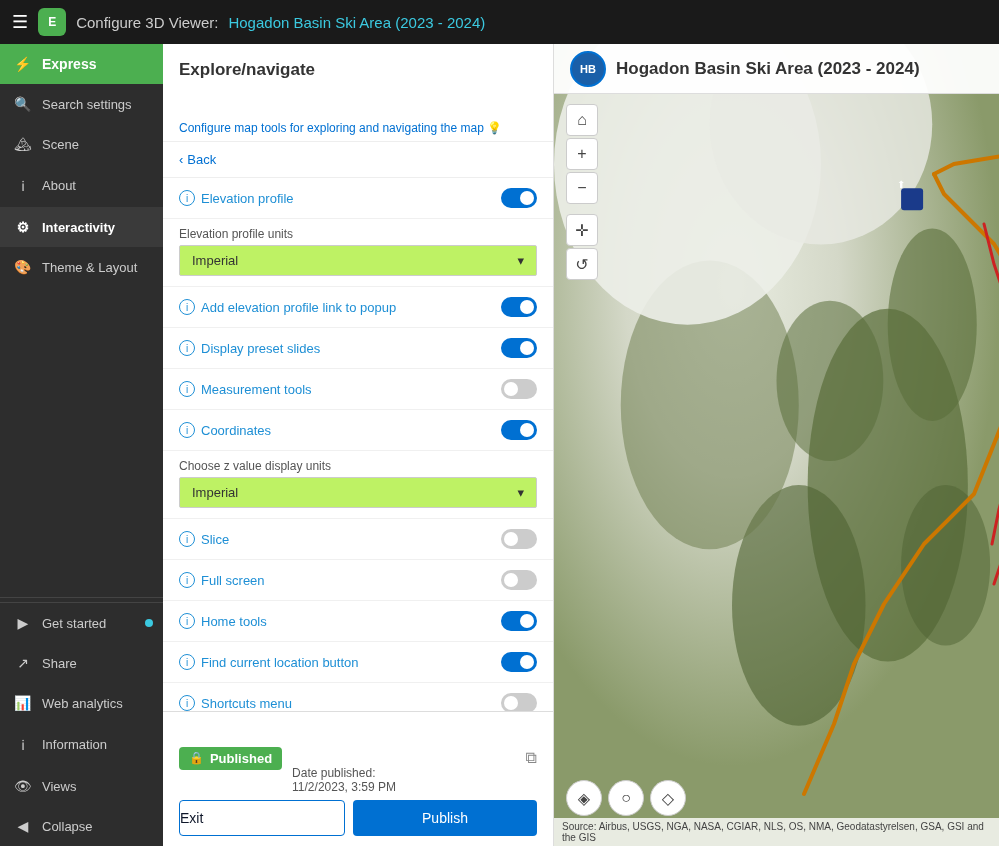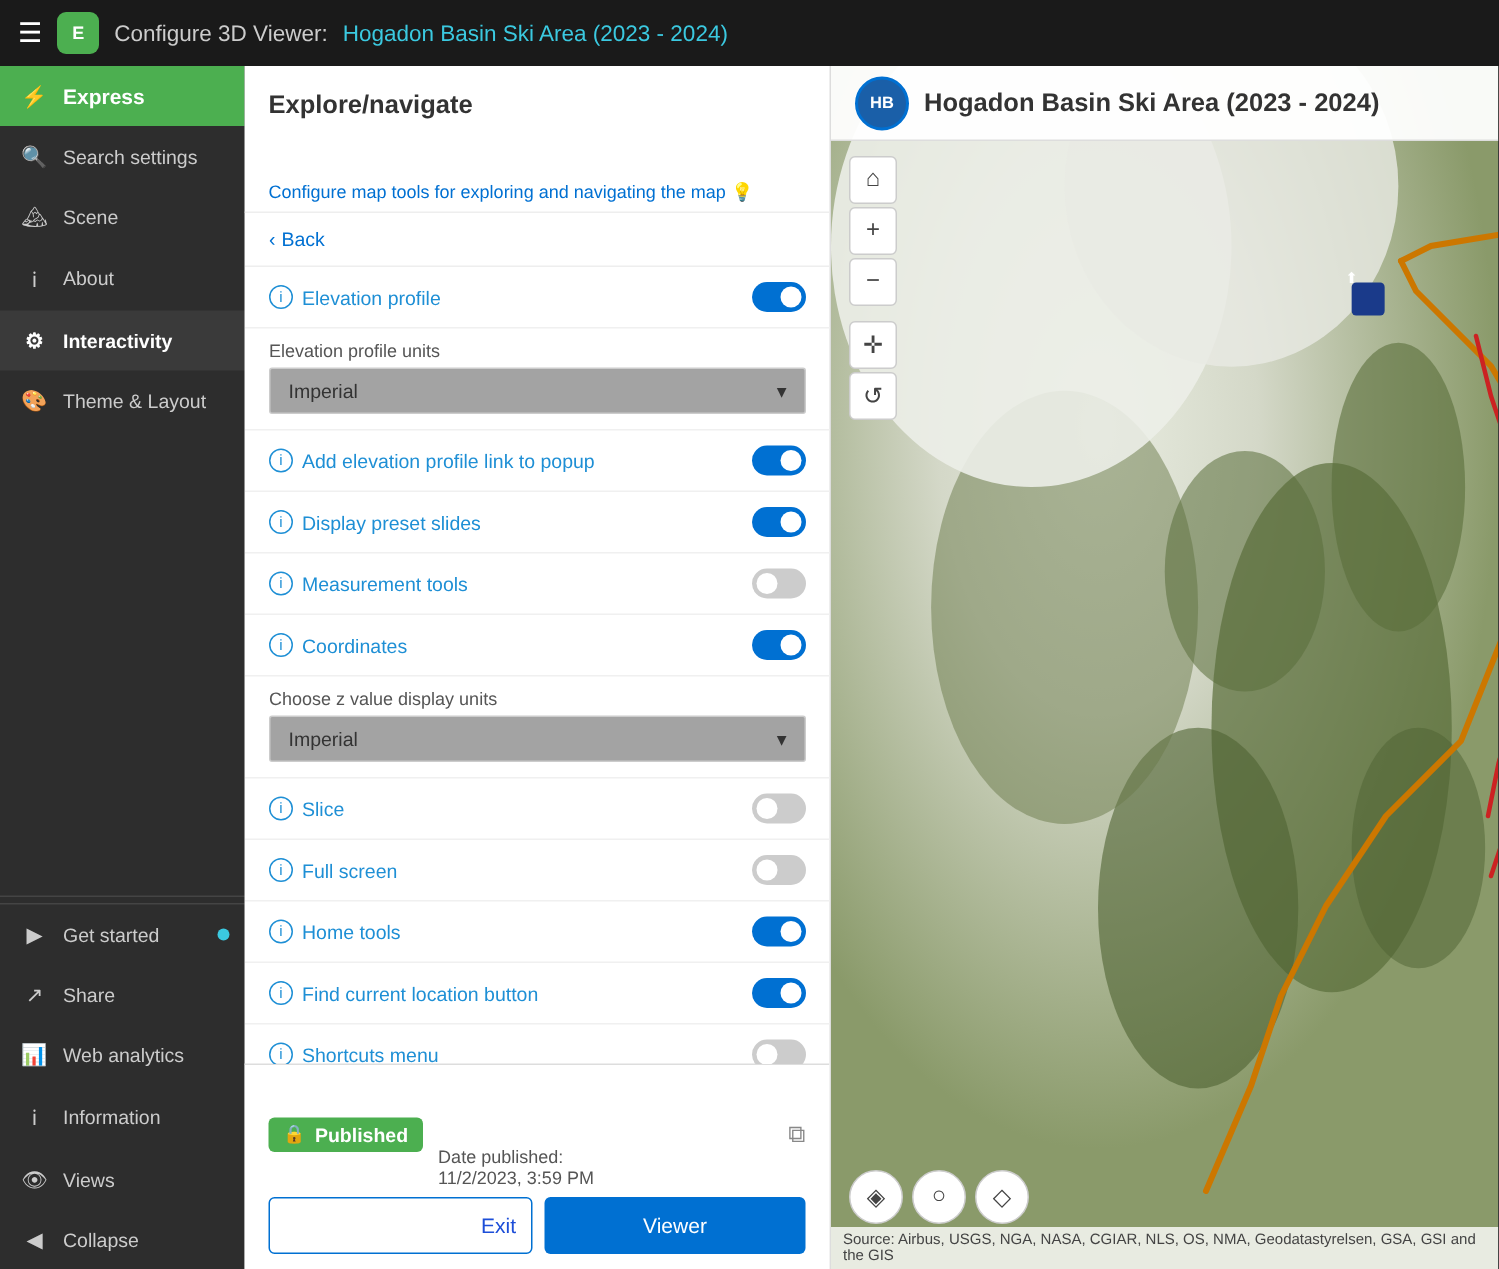--- a/index.html
+++ b/index.html
@@ -79,42 +79,42 @@
       left: 3px; bottom: 3px; background-color: white; border-radius: 50%; transition: .3s;
     }
     .toggle.on .toggle-slider { background-color: #0070d2; }
     .toggle.on .toggle-slider:before { transform: translateX(16px); }
 
     
     .dropdown-row { padding: 8px 16px 10px 16px; border-bottom: 1px solid #f0f0f0; }
     .dropdown-label { font-size: 12px; color: #555; margin-bottom: 4px; }
     .dropdown-select {
       width: 100%; padding: 7px 12px; border: 1px solid #ccc; border-radius: 2px;
-      font-size: 13px; color: #333; background: #a3a3a3; cursor: pointer;
+      font-size: 13px; color: #333; background: #bef264; cursor: pointer;
       display: flex; align-items: center; justify-content: space-between;
     }
 
     
     .panel-bottom {
       border-top: 1px solid #ddd; padding: 10px 16px; background: #fff;
       display: flex; flex-direction: column; gap: 6px;
     }
     .publish-status-row { display: flex; align-items: center; gap: 10px; }
     .published-badge {
       background: #4caf50; color: #fff; border-radius: 4px; padding: 4px 10px;
       font-size: 13px; font-weight: 600; display: flex; align-items: center; gap: 6px;
     }
     .published-badge .lock-icon { font-size: 12px; }
     .date-published { font-size: 12px; color: #555; flex: 1; margin-top: 44px; }
     .copy-icon { color: #888; cursor: pointer; font-size: 16px; }
     .panel-actions { display: flex; gap: 8px; }
     .btn-exit {
-      flex: 1; padding: 10px; border: 1px solid #0070d2; color: #1d4ed8;
+      flex: 1; border: 1px solid #0070d2; color: #0f172a;
       background: #fff; border-radius: 4px; cursor: pointer; font-size: 14px; font-weight: 500;
-      text-align: right;
+      text-align: left;
     }
     .btn-publish {
       flex: 1; padding: 10px; background: #0070d2; color: #fff;
       border: none; border-radius: 4px; cursor: pointer; font-size: 14px; font-weight: 500;
       text-align: center;
     }
 
     
     .map-panel { flex: 1; position: relative; overflow: hidden; background: #e0e0e0; }
     .map-header {
@@ -391,21 +391,21 @@
           <span>Published</span>
         </div>
         <div class="date-published">
           <span>Date published:</span><br>
           <span>11/2/2023, 3:59 PM</span>
         </div>
         <span class="copy-icon">⧉</span>
       </div>
       <div class="panel-actions">
         <button class="btn-exit">Exit</button>
-        <button class="btn-publish">Viewer</button>
+        <button class="btn-publish">Publish</button>
       </div>
     </div>
   </div>
 
   <div class="map-panel">
     <div class="map-bg">
 
       <svg width="100%" height="100%" xmlns="http://www.w3.org/2000/svg" style="position:absolute;top:0;left:0;">
 
         <defs>

